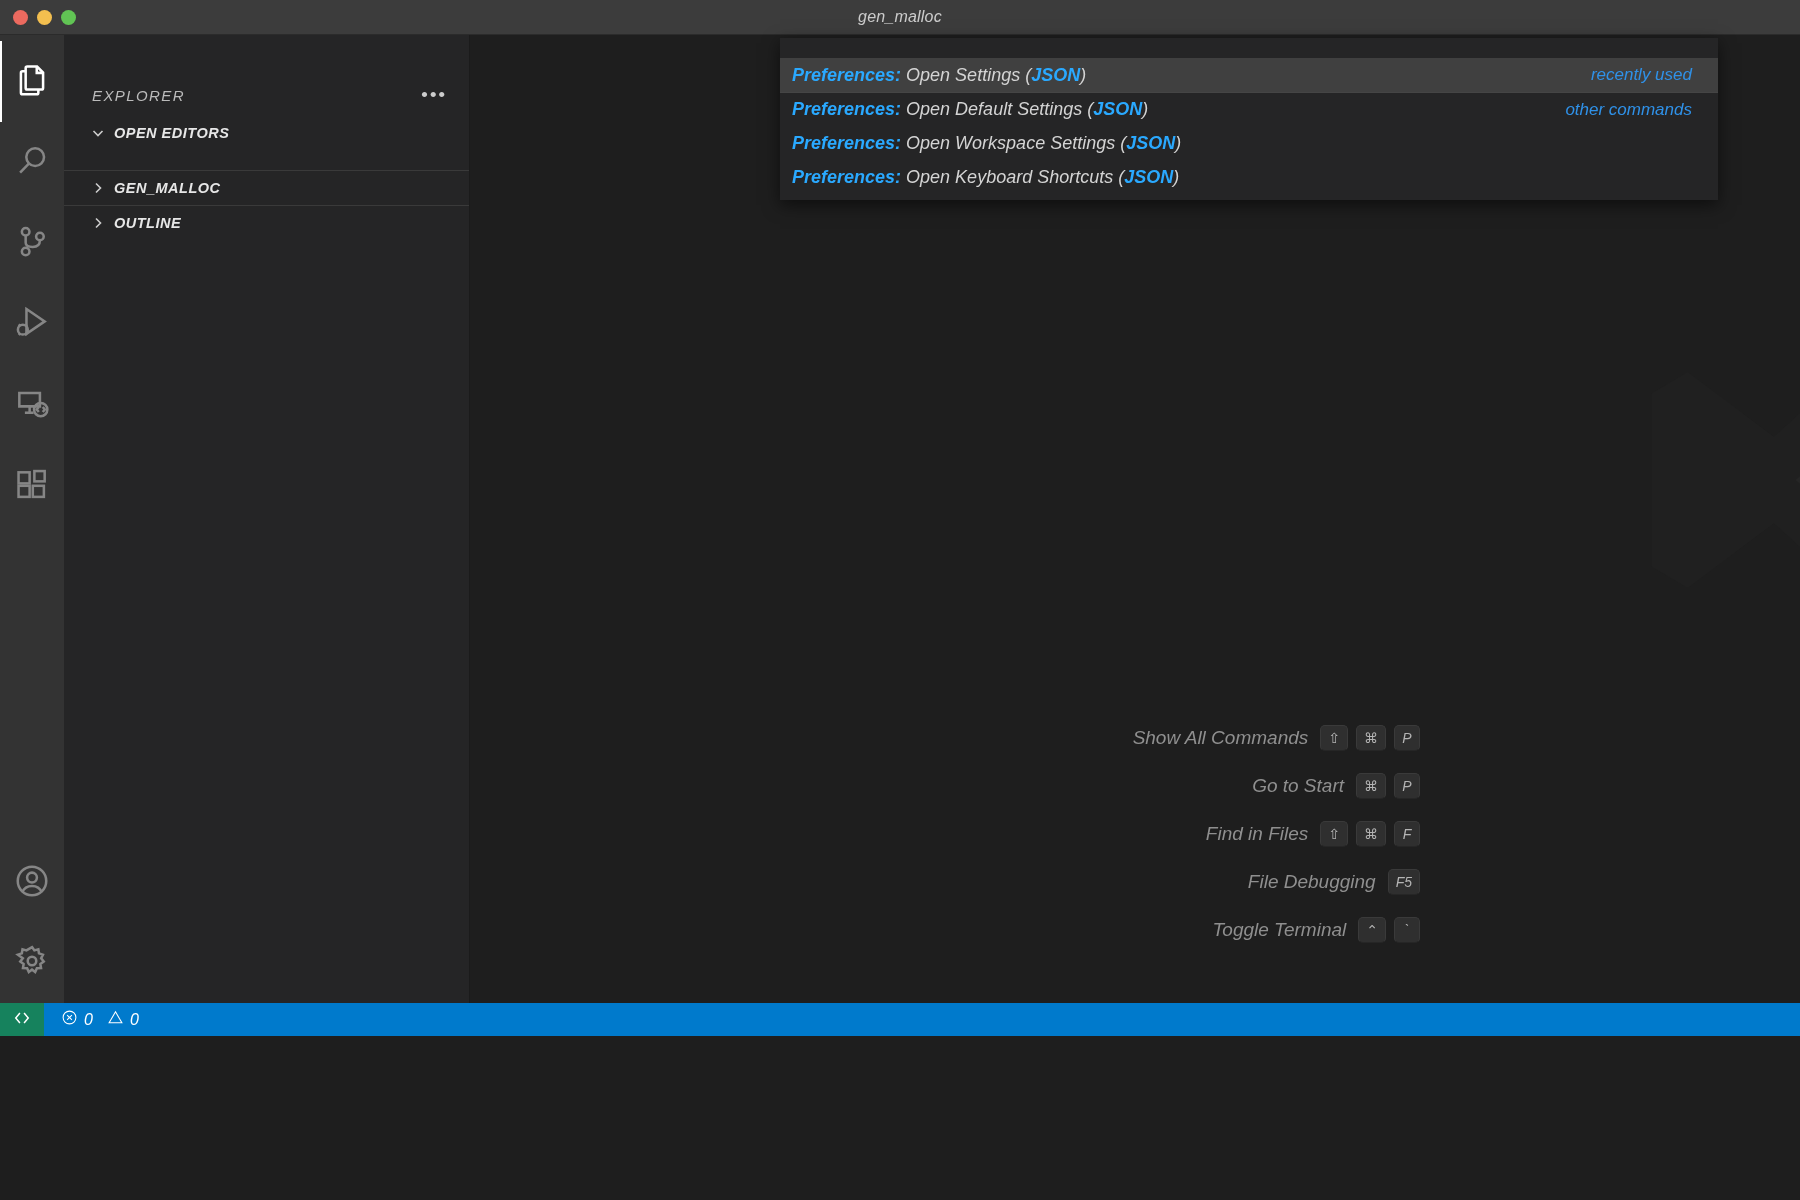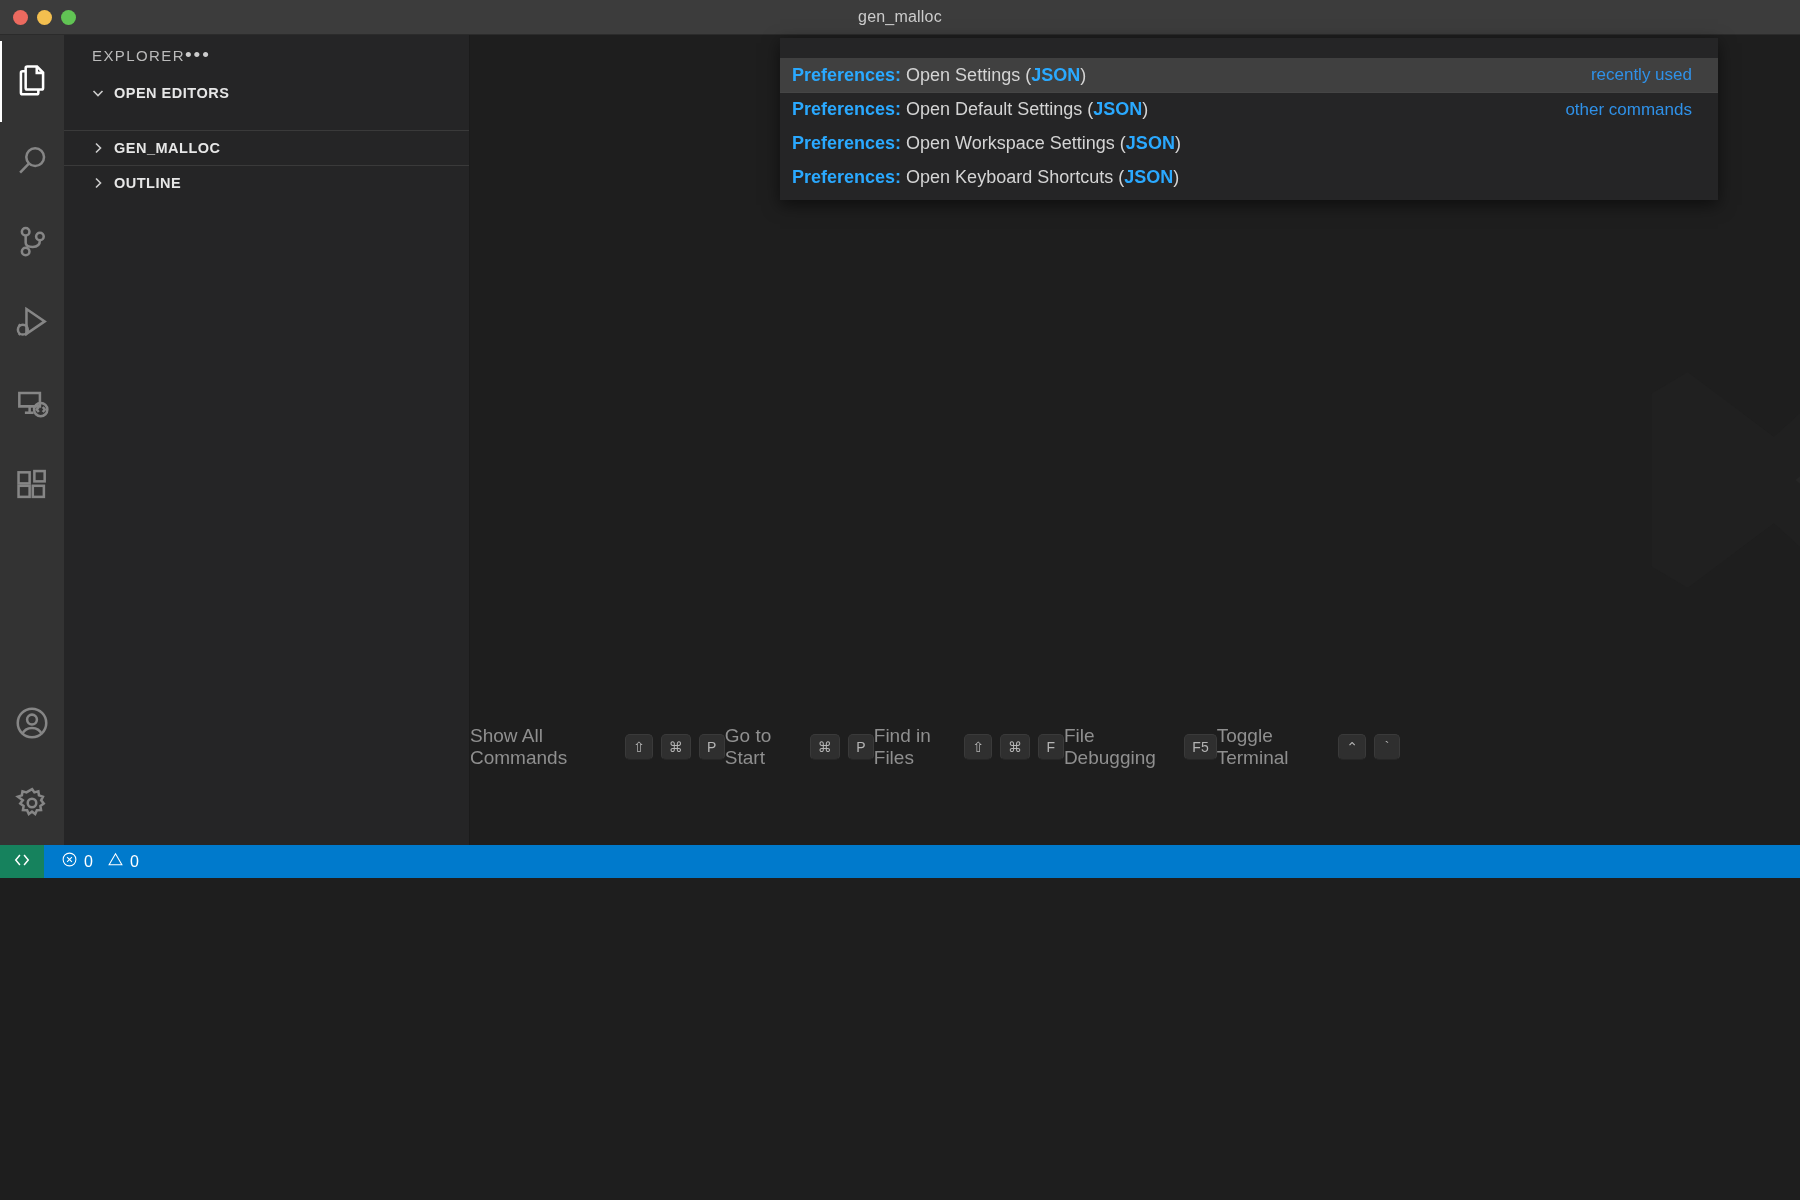--- a/index.html
+++ b/index.html
@@ -4,21 +4,21 @@
 <style>
   * { box-sizing: border-box; margin: 0; padding: 0; }
   html, body {
     width: 1800px; height: 1200px;
     background: #1e1e1e;
     font-family: "Liberation Sans", "DejaVu Sans", sans-serif;
     overflow: hidden;
   }
 
   
-  #app { position: relative; width: 1800px; height: 878px; display: flex; flex-direction: column; }
+  #app { position: relative; width: 1800px; height: 1036px; display: flex; flex-direction: column; font-style: italic; }
 
   #titlebar {
     height: 35px; flex: 0 0 35px;
     background: #3c3c3c;
     display: flex; align-items: center;
     position: relative;
     border-bottom: 1px solid #2b2b2b;
   }
   #traffic { display: flex; gap: 9px; padding-left: 13px; align-items: center; }
   .light { width: 15px; height: 15px; border-radius: 50%; }
@@ -49,21 +49,21 @@
   .act.small { height: 80px; }
 
   
   #sidebar {
     width: 406px; flex: 0 0 406px; background: #252526;
     display: flex; flex-direction: column;
     border-right: 1px solid #1b1b1b;
   }
   #sidebar-header {
     height: 40px; flex: 0 0 40px; display: flex; align-items: center;
-    padding: 0 22px 0 28px; 
+    padding: 0 22px 0 28px; justify-content: space-between; margin-top: 40px;
   }
   #sidebar-title { font-size: 15px; color: #bbbbbb; letter-spacing: 1.4px; }
   #sidebar-more { color: #cccccc; font-size: 19px; letter-spacing: 2px; line-height: 10px; cursor: pointer; }
 
   .sec {
     height: 35px; display: flex; align-items: center; gap: 8px;
     padding-left: 26px; color: #e7e7e7;
     font-size: 14.5px; font-weight: bold; letter-spacing: .5px;
     cursor: pointer;
   }
@@ -77,22 +77,22 @@
   #editor {
     flex: 1 1 auto; background: #1e1e1e; position: relative; overflow: hidden;
   }
   #watermark-logo {
     position: absolute; left: 1120px; top: 265px;
     width: 440px; height: 360px; opacity: 1;
   }
   #watermark-logo svg { width: 100%; height: 100%; }
 
   #shortcuts {
-    position: absolute; right: 400px; top: 690px;
-    display: flex; flex-direction: row; 
+    position: absolute; right: 380px; top: 690px;
+    display: flex; flex-direction: column; gap: 22px;
   }
   .shortcut { display: flex; align-items: center; justify-content: flex-end; gap: 12px; }
   .sc-label { font-size: 19px; color: #8f8f8f; }
   .keys { display: flex; gap: 8px; }
   .key {
     min-width: 26px; height: 26px; padding: 0 7px;
     background: #2f2f2f; border: 1px solid #3a3a3a; border-bottom-color: #262626;
     border-radius: 5px; color: #b4b4b4; font-size: 14px;
     display: flex; align-items: center; justify-content: center;
   }

